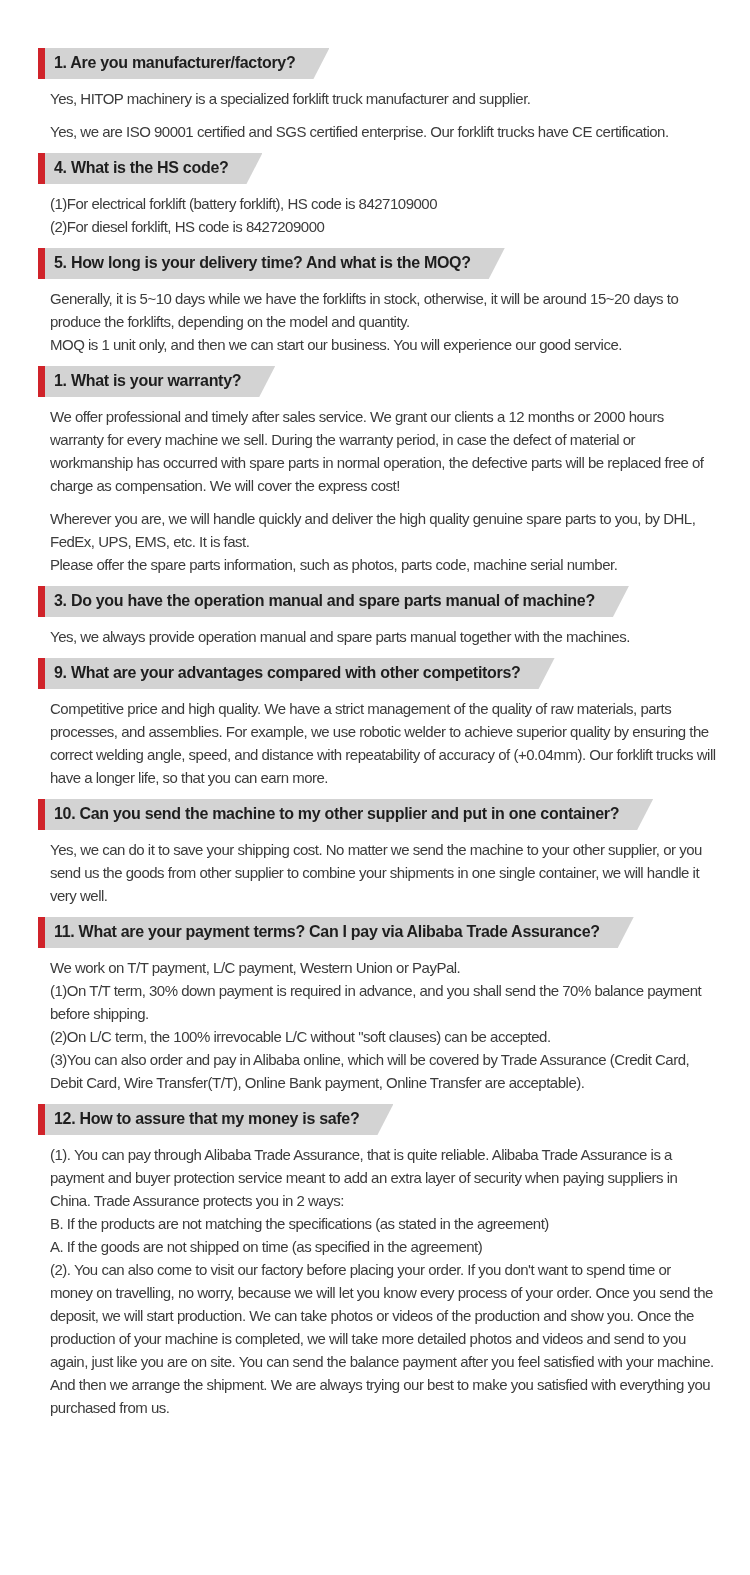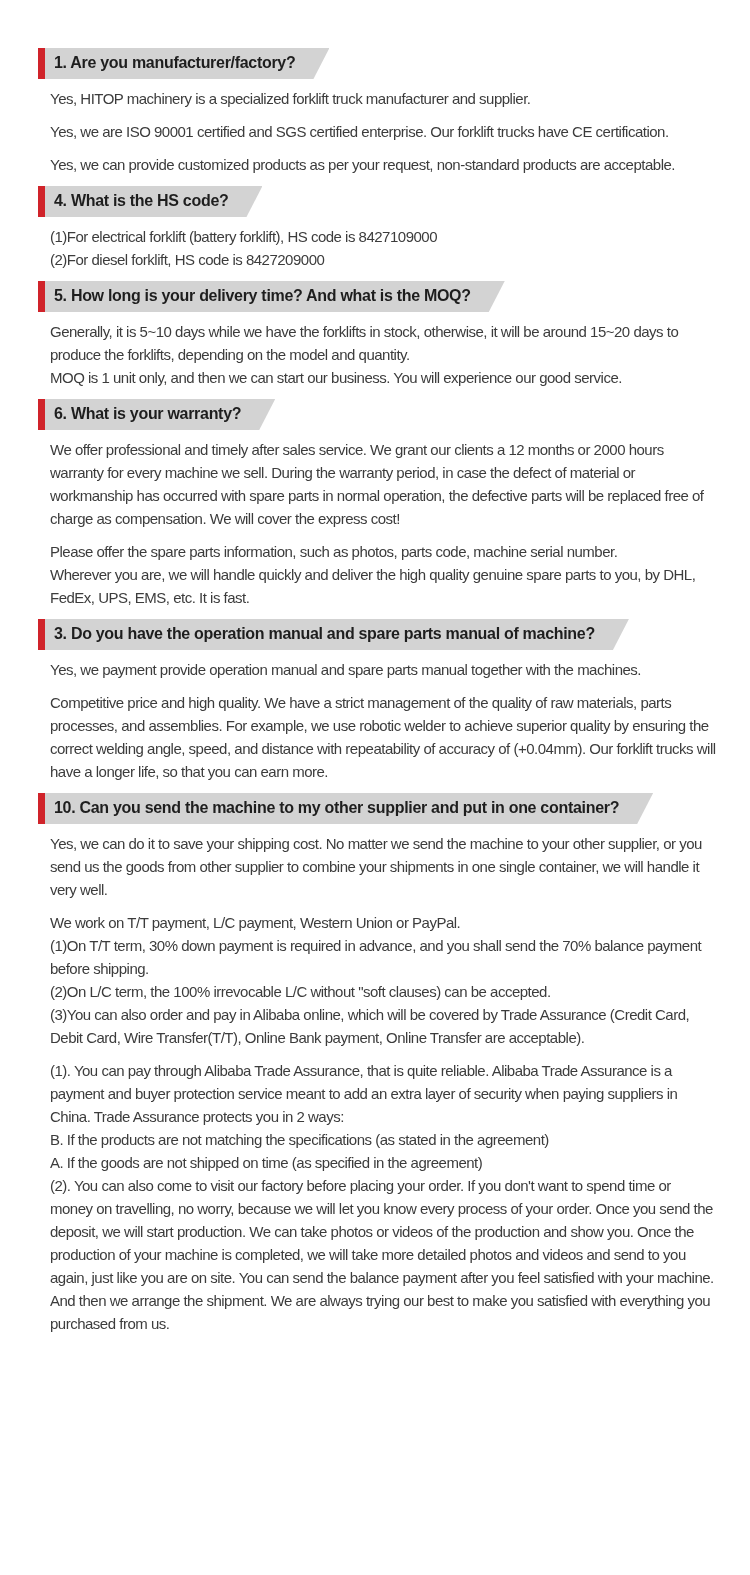--- a/index.html
+++ b/index.html
@@ -75,23 +75,20 @@
       </div>
   </section>
 
   <section class="faq-item">
     <div class="answer">
         <p>Yes, we are ISO 90001 certified and SGS certified enterprise. Our forklift trucks have CE certification.</p>
       </div>
   </section>
 
   <section class="faq-item">
-    <div class="answer">
-        <p>Yes, we can provide customized products as per your request, non-standard products are acceptable.</p>
-      </div>
   </section>
 
   <section class="faq-item">
     <div class="q-banner">
       <span class="q-accent"></span>
       <span class="q-label">4. What is the HS code?</span>
     </div>
     <div class="answer">
         <p>(1)For electrical forklift (battery forklift), HS code is 8427109000</p>
         <p>(2)For diesel forklift, HS code is 8427209000</p>
@@ -105,70 +102,82 @@
     </div>
     <div class="answer">
         <p>Generally, it is 5~10 days while we have the forklifts in stock, otherwise, it will be around 15~20 days to produce the forklifts, depending on the model and quantity.</p>
         <p>MOQ is 1 unit only, and then we can start our business. You will experience our good service.</p>
       </div>
   </section>
 
   <section class="faq-item">
     <div class="q-banner">
       <span class="q-accent"></span>
-      <span class="q-label">6. What is your warranty?</span>
+      <span class="q-label">1. What is your warranty?</span>
     </div>
     <div class="answer">
         <p>We offer professional and timely after sales service. We grant our clients a 12 months or 2000 hours warranty for every machine we sell. During the warranty period, in case the defect of material or workmanship has occurred with spare parts in normal operation, the defective parts will be replaced free of charge as compensation. We will cover the express cost!</p>
       </div>
   </section>
 
   <section class="faq-item">
     <div class="answer">
+        <p>Wherever you are, we will handle quickly and deliver the high quality genuine spare parts to you, by DHL, FedEx, UPS, EMS, etc. It is fast.</p>
         <p>Please offer the spare parts information, such as photos, parts code, machine serial number.</p>
-        <p>Wherever you are, we will handle quickly and deliver the high quality genuine spare parts to you, by DHL, FedEx, UPS, EMS, etc. It is fast.</p>
       </div>
   </section>
 
   <section class="faq-item">
     <div class="q-banner">
       <span class="q-accent"></span>
       <span class="q-label">3. Do you have the operation manual and spare parts manual of machine?</span>
     </div>
     <div class="answer">
-        <p>Yes, we payment provide operation manual and spare parts manual together with the machines.</p>
+        <p>Yes, we always provide operation manual and spare parts manual together with the machines.</p>
       </div>
   </section>
 
   <section class="faq-item">
+    <div class="q-banner">
+      <span class="q-accent"></span>
+      <span class="q-label">9. What are your advantages compared with other competitors?</span>
+    </div>
     <div class="answer">
         <p>Competitive price and high quality. We have a strict management of the quality of raw materials, parts processes, and assemblies. For example, we use robotic welder to achieve superior quality by ensuring the correct welding angle, speed, and distance with repeatability of accuracy of (+0.04mm). Our forklift trucks will have a longer life, so that you can earn more.</p>
       </div>
   </section>
 
   <section class="faq-item">
     <div class="q-banner">
       <span class="q-accent"></span>
       <span class="q-label">10. Can you send the machine to my other supplier and put in one container?</span>
     </div>
     <div class="answer">
         <p>Yes, we can do it to save your shipping cost. No matter we send the machine to your other supplier, or you send us the goods from other supplier to combine your shipments in one single container, we will handle it very well.</p>
       </div>
   </section>
 
   <section class="faq-item">
+    <div class="q-banner">
+      <span class="q-accent"></span>
+      <span class="q-label">11. What are your payment terms? Can I pay via Alibaba Trade Assurance?</span>
+    </div>
     <div class="answer">
         <p>We work on T/T payment, L/C payment, Western Union or PayPal.</p>
         <p>(1)On T/T term, 30% down payment is required in advance, and you shall send the 70% balance payment before shipping.</p>
         <p>(2)On L/C term, the 100% irrevocable L/C without "soft clauses) can be accepted.</p>
         <p>(3)You can also order and pay in Alibaba online, which will be covered by Trade Assurance (Credit Card, Debit Card, Wire Transfer(T/T), Online Bank payment, Online Transfer are acceptable).</p>
       </div>
   </section>
 
   <section class="faq-item">
+    <div class="q-banner">
+      <span class="q-accent"></span>
+      <span class="q-label">12. How to assure that my money is safe?</span>
+    </div>
     <div class="answer">
         <p>(1). You can pay through Alibaba Trade Assurance, that is quite reliable. Alibaba Trade Assurance is a payment and buyer protection service meant to add an extra layer of security when paying suppliers in China. Trade Assurance protects you in 2 ways:</p>
         <p>B. If the products are not matching the specifications (as stated in the agreement)</p>
         <p>A. If the goods are not shipped on time (as specified in the agreement)</p>
         <p>(2). You can also come to visit our factory before placing your order. If you don't want to spend time or money on travelling, no worry, because we will let you know every process of your order. Once you send the deposit, we will start production. We can take photos or videos of the production and show you. Once the production of your machine is completed, we will take more detailed photos and videos and send to you again, just like you are on site. You can send the balance payment after you feel satisfied with your machine. And then we arrange the shipment. We are always trying our best to make you satisfied with everything you purchased from us.</p>
       </div>
   </section>
 </main>
 
 </body></html>

